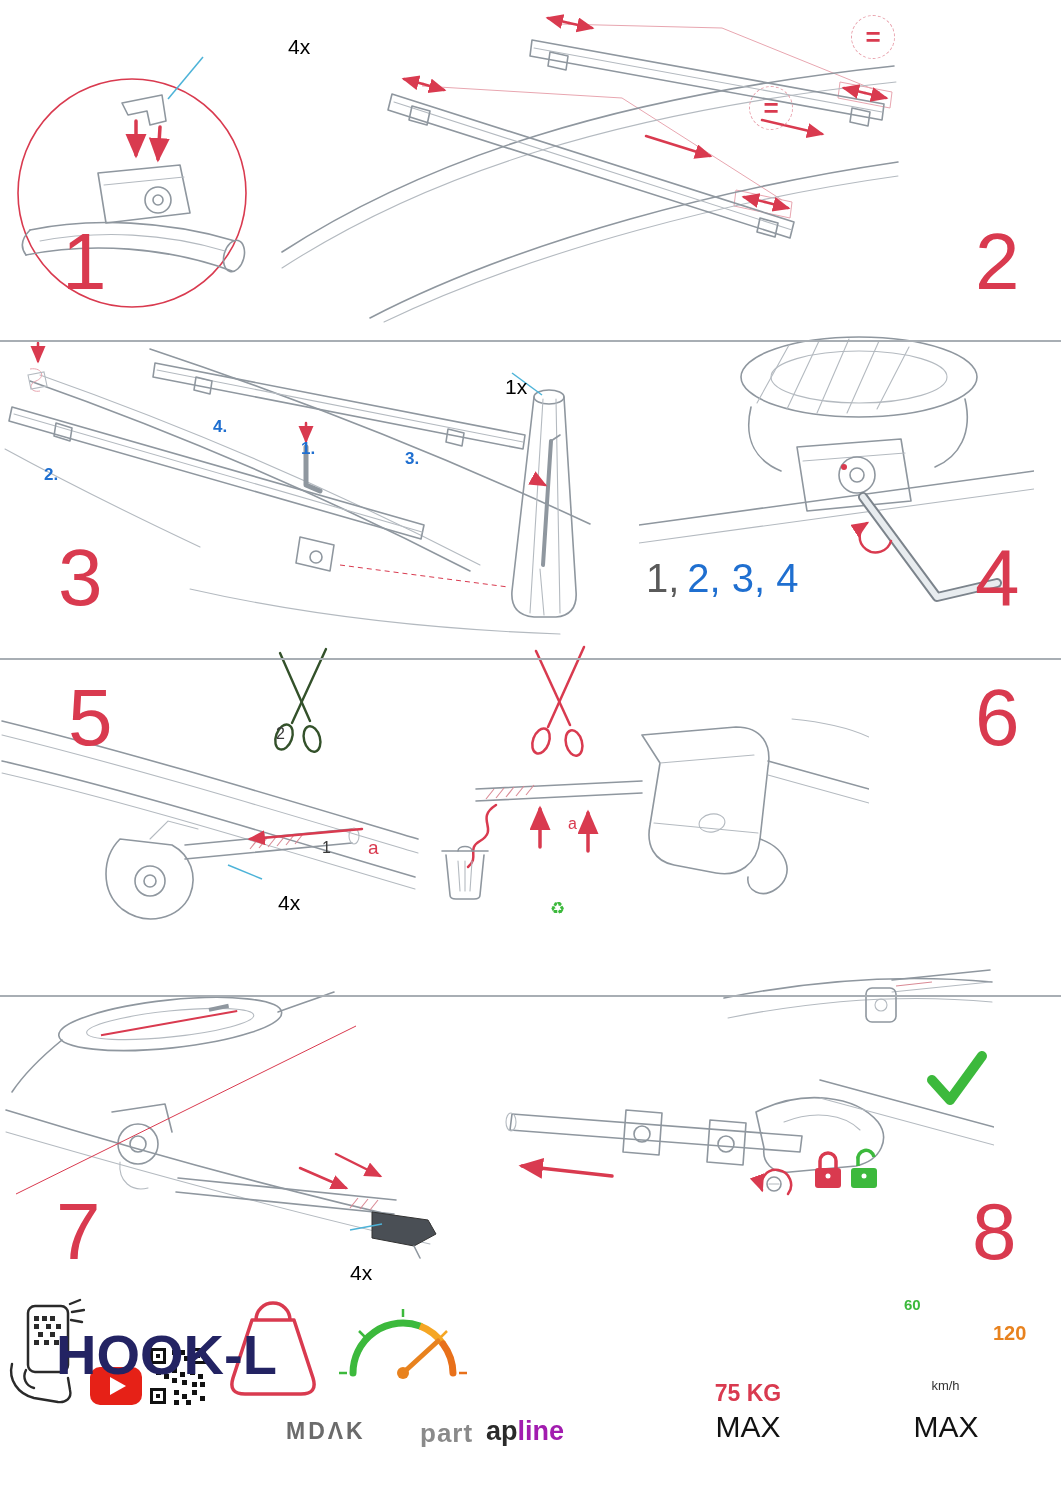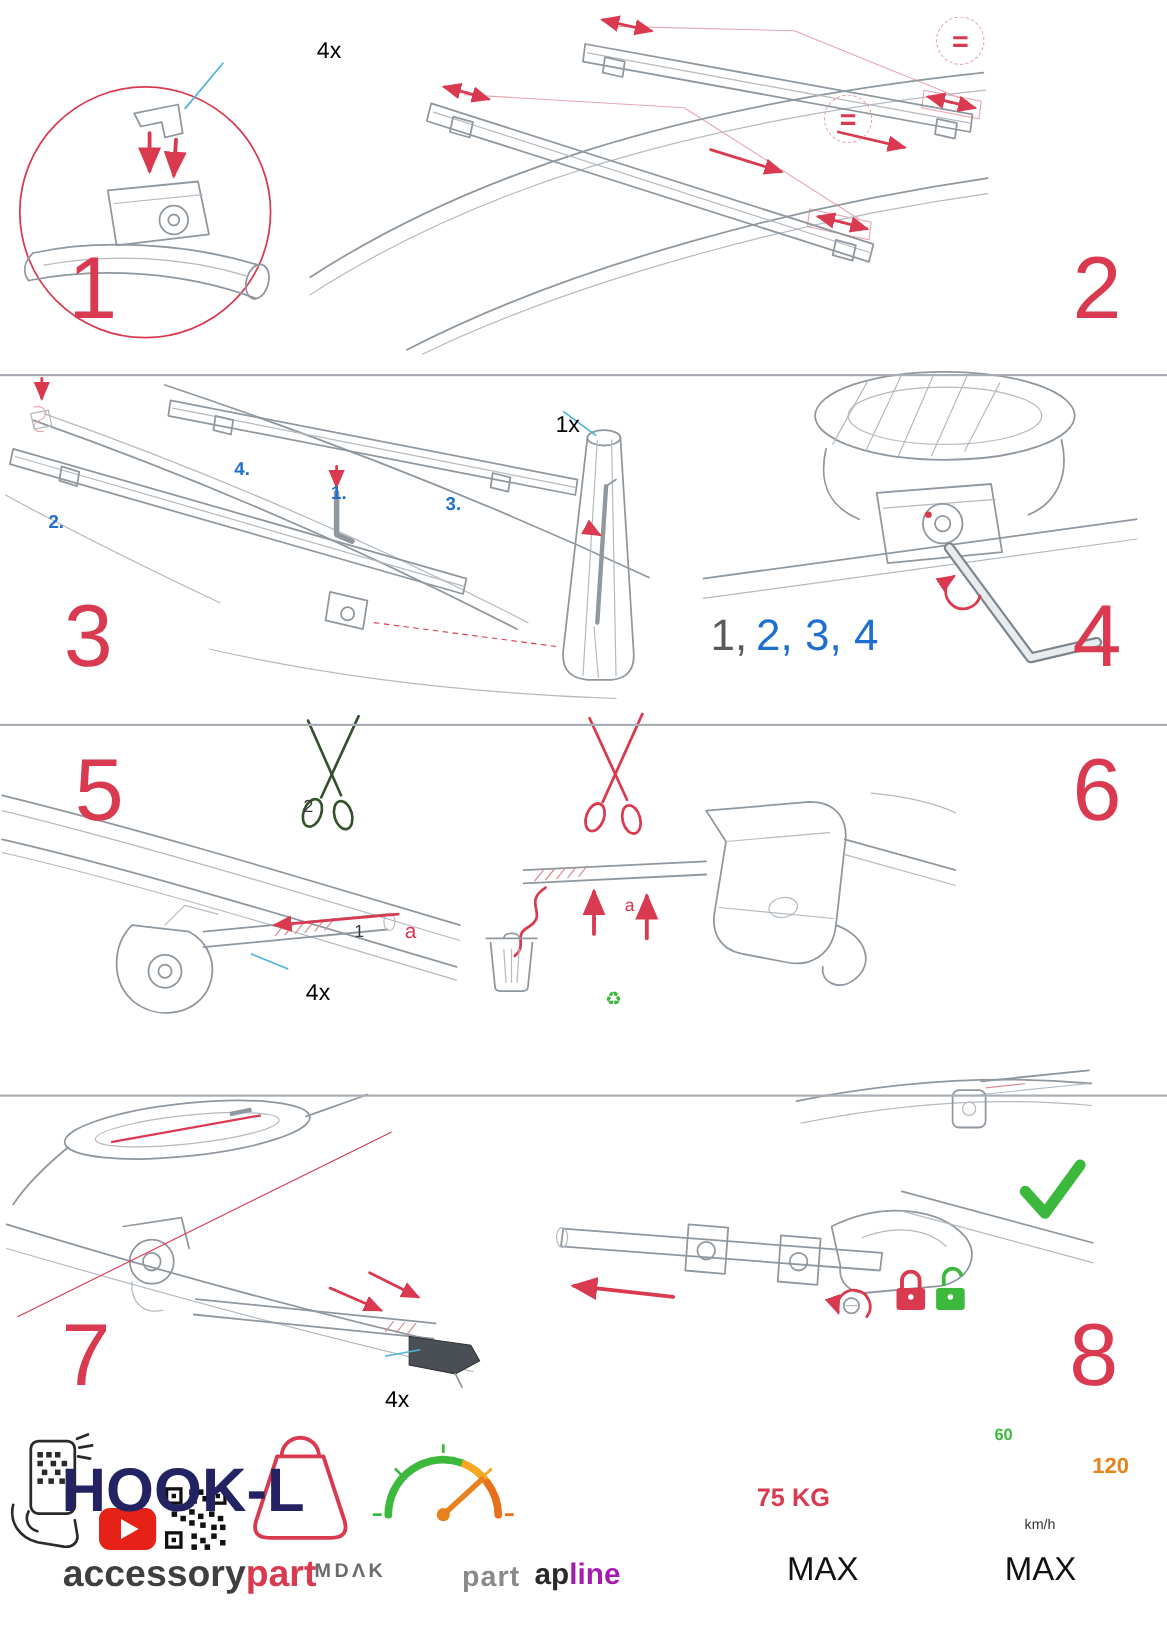--- a/index.html
+++ b/index.html
@@ -24,26 +24,26 @@
   }
   .seq{position:absolute;font-size:40px;font-weight:400;}
   .seq .g1{color:#5a5a5a;}
   .seq .b1{color:#1f6fd0;margin-left:8px;margin-top:40px;}
   .recycle{position:absolute;color:#3cb93c;font-size:17px;}
   
   .product{position:absolute;color:#232363;font-size:56px;font-weight:700;letter-spacing:0;}
   .brandline{position:absolute;font-size:34px;font-weight:600;}
   .brandline .blk{color:#3f3f3f;}
   .brandline .red{color:#d93a4f;}
-  .mdak{position:absolute;color:#6b6b6b;font-size:18px;font-weight:700;letter-spacing:3px;}
+  .mdak{position:absolute;color:#6b6b6b;font-size:23px;font-weight:700;letter-spacing:3px;}
   .ipqi{position:absolute;color:#8a8a8a;font-size:26px;font-weight:600;letter-spacing:1px;}
   .apline{position:absolute;font-size:27px;font-weight:600;}
   .apline .blk{color:#2a2a2a;}
   .apline .red{color:#a21caf;}
-  .kgval{position:absolute;left:688px;width:120px;color:#d93a4f;font-size:23px;font-weight:700;}
+  .kgval{position:absolute;left:688px;width:120px;text-align:center;color:#d93a4f;font-size:23px;font-weight:700;margin-top:32px;}
   .maxlbl{position:absolute;width:120px;text-align:center;color:#111;font-size:30px;font-weight:500;}
   .sp60{position:absolute;color:#3cb93c;font-size:15px;font-weight:700;}
   .sp120{position:absolute;color:#e8821e;font-size:20px;font-weight:700;}
   .kmh{position:absolute;width:135px;text-align:center;color:#333;font-size:13px;}
   
   .sg{stroke:#8f979f;fill:none;stroke-width:1.6;stroke-linecap:round;stroke-linejoin:round;}
   .sg2{stroke:#b4bac0;fill:none;stroke-width:1.1;stroke-linecap:round;}
   .sr{stroke:#d93a4f;fill:none;stroke-width:2.5;stroke-linecap:round;}
   .srt{stroke:#d93a4f;fill:none;stroke-width:3.5;stroke-linecap:round;}
   .srl{stroke:#e8a6b0;fill:none;stroke-width:1;}
@@ -424,23 +424,20 @@
       <path d="M 374 204 v -6 a 8 8 0 0 1 16 -3" fill="none" stroke="#3cb93c" stroke-width="3.5"></path>
       <rect x="367" y="206" width="26" height="20" rx="3" fill="#3cb93c"></rect>
       <circle cx="380" cy="214" r="2.5" fill="#ffffff"></circle>
     </g>
   </svg>
   <span class="stepnum" style="left:972px;top:1192px;">8</span>
 
   
 
   <span class="product" style="left:56px;top:1322px;">HOOK-L</span>
-  <span class="brandline" style="left:57px;top:1412px;">
-    <span class="blk">accessory</span><span class="red">part</span>
-  </span>
 
   
   <svg class="art" style="left:306px;top:1296px;" width="85" height="108" viewBox="0 0 85 108">
     <line class="sdk" x1="70" y1="6" x2="80" y2="2"></line>
     <line class="sdk" x1="72" y1="14" x2="84" y2="12"></line>
     <line class="sdk" x1="71" y1="22" x2="82" y2="24"></line>
     <rect x="28" y="8" width="40" height="66" rx="7" fill="#ffffff" stroke="#2a2a2a" stroke-width="2.5"></rect>
     <g fill="#2a2a2a">
       <rect x="34" y="18" width="5" height="5"></rect>
         <rect x="42" y="18" width="5" height="5"></rect>

